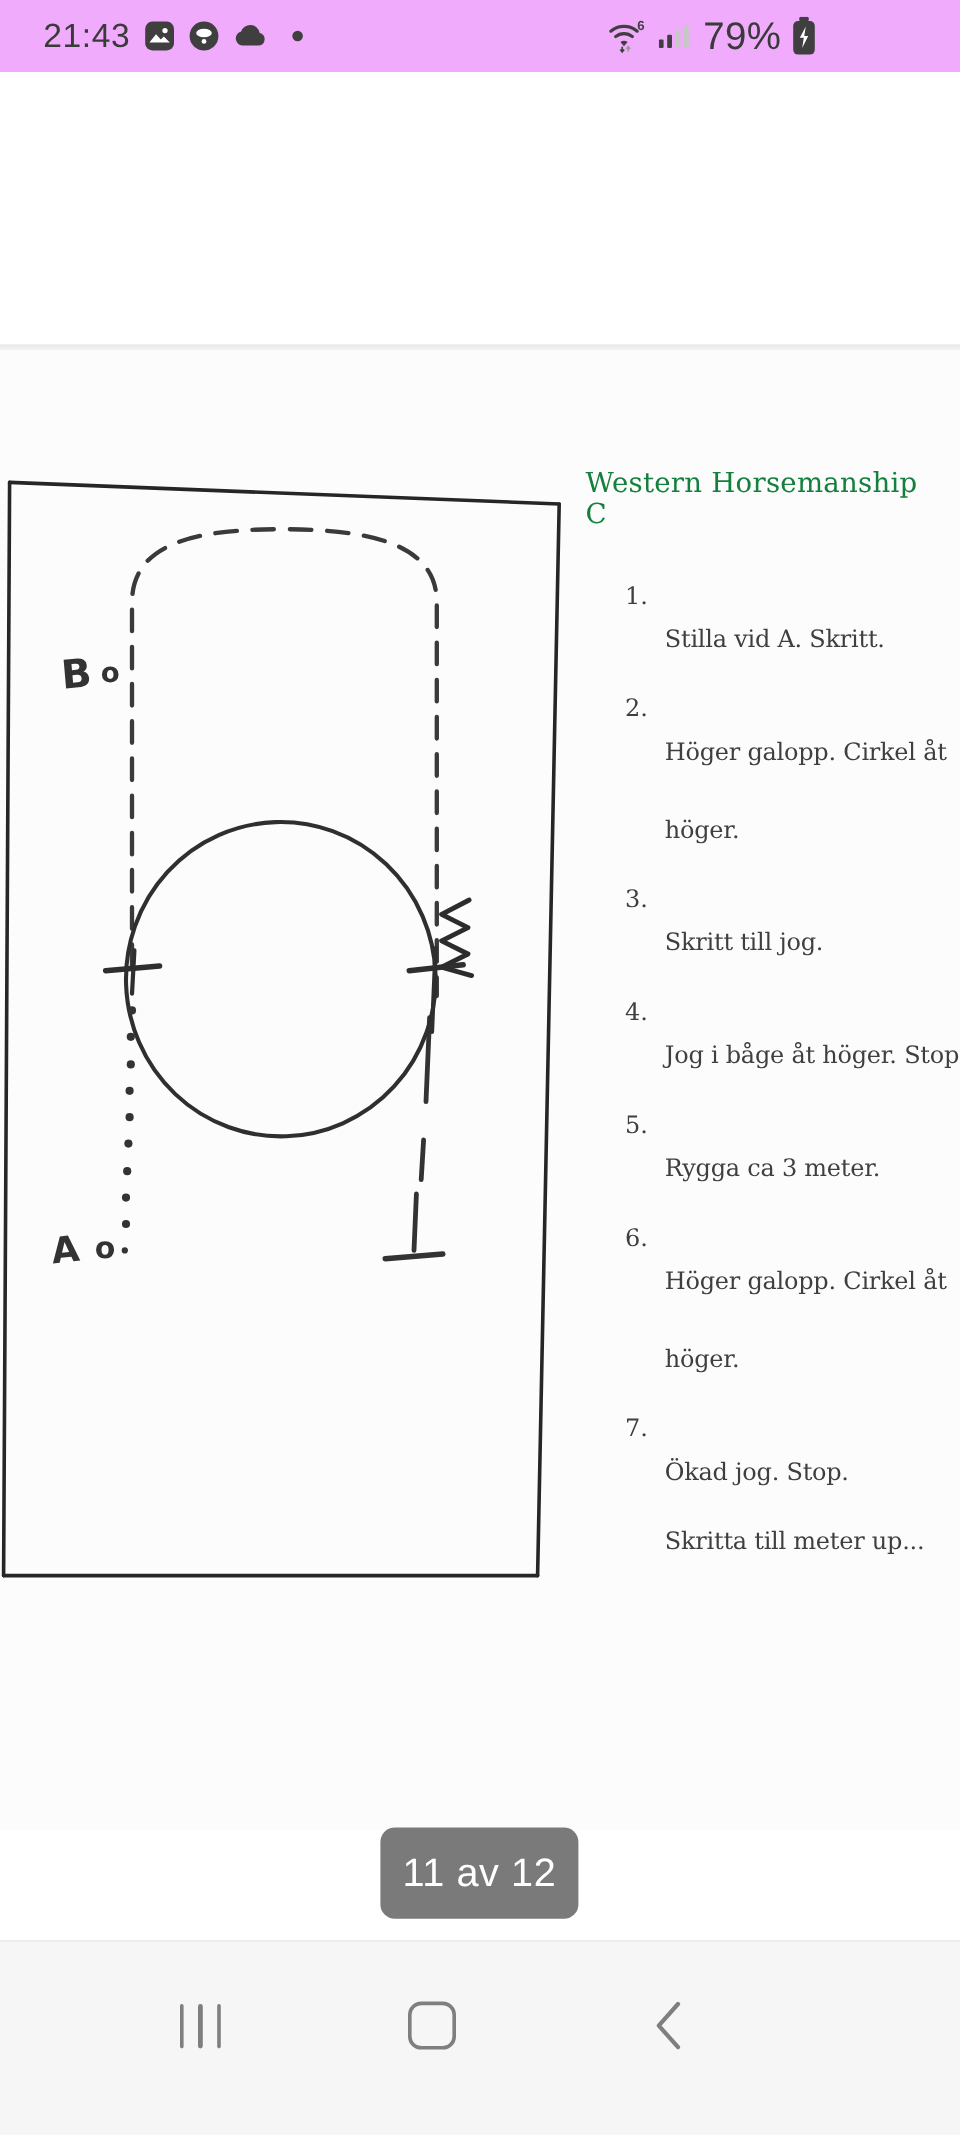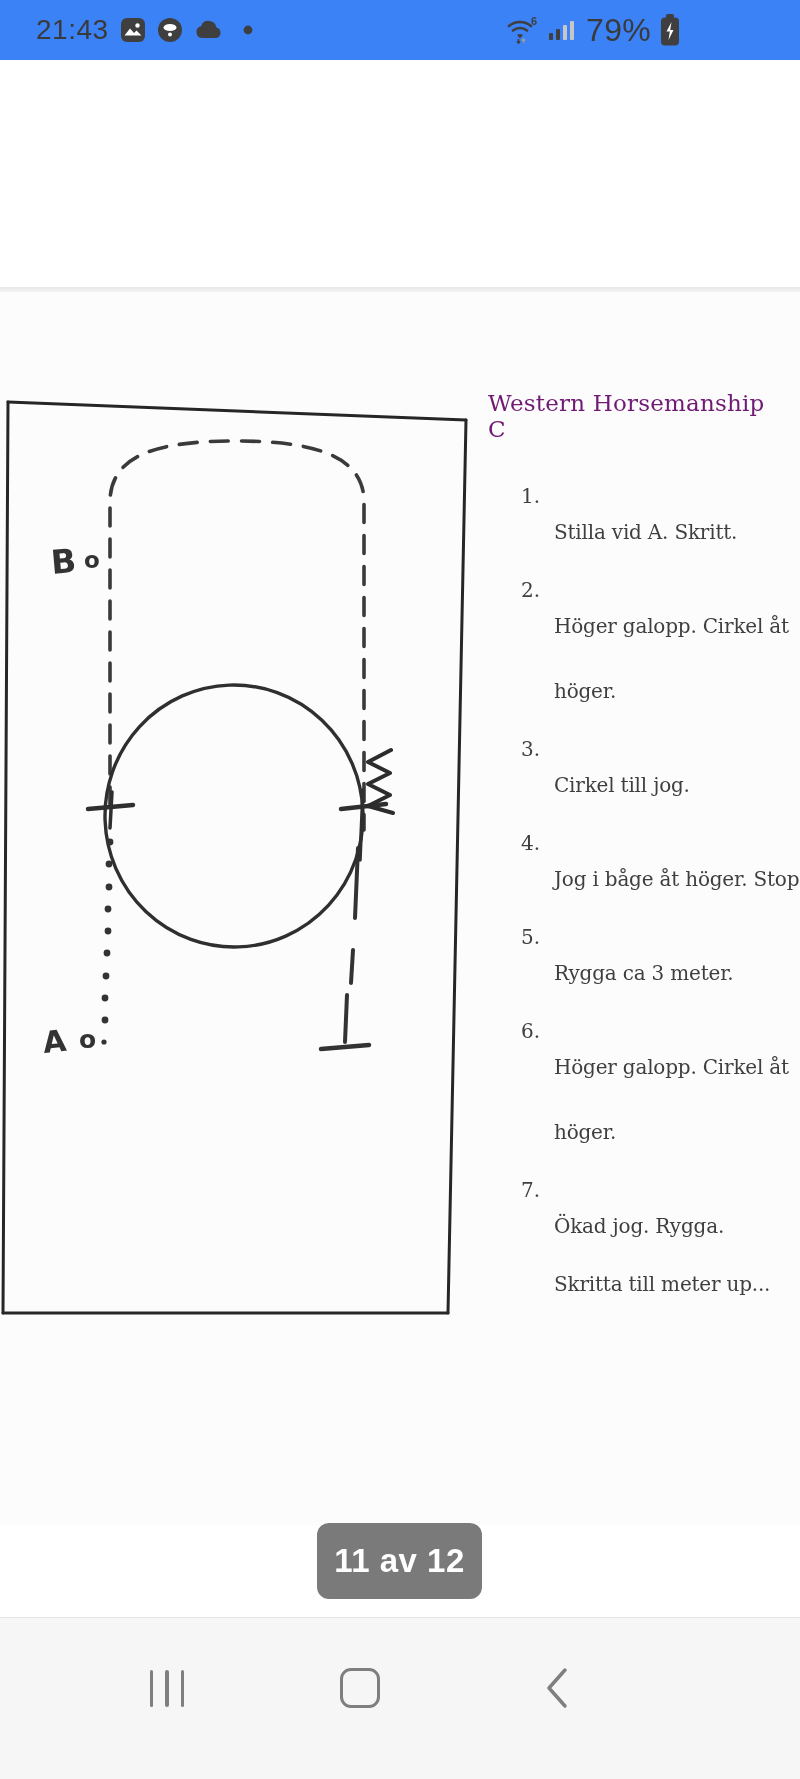--- a/index.html
+++ b/index.html
@@ -1,46 +1,46 @@
 <!DOCTYPE html>
 <html><head>
 <meta charset="utf-8">
 <style>
   html,body{margin:0;padding:0;}
   body{width:800px;height:1779px;background:#ffffff;font-family:"Liberation Sans",sans-serif;overflow:hidden;}
   .screen{position:relative;width:800px;height:1779px;background:#ffffff;}
 
   
-  .status-bar{position:absolute;top:0;left:0;width:800px;height:60px;background:#3b82f6;}
+  .status-bar{position:absolute;top:0;left:0;width:800px;height:60px;background:#f0abfc;}
   .status-left{position:absolute;left:36px;top:0;height:60px;display:flex;align-items:center;gap:11px;}
   .status-right{position:absolute;right:120px;top:0;height:60px;display:flex;align-items:center;gap:9px;}
   .status-time{font-size:28px;color:#3a3a3a;letter-spacing:.5px;}
   .battery-pct{font-size:32px;color:#3a3a3a;letter-spacing:.3px;}
   .sb-icon{display:block;}
 
   
   .content-divider{position:absolute;top:287px;left:0;width:800px;height:5px;
     background:linear-gradient(#e7e7e7,#f4f4f4);}
 
   
   .scan-area{position:absolute;top:292px;left:0;width:800px;height:1233px;background:#fcfcfc;}
   .drawing{position:absolute;top:0;left:0;width:800px;height:1233px;}
 
   .doc-title{position:absolute;left:488px;top:98px;width:300px;
-    font-family:"DejaVu Serif",serif;font-size:23px;color:#701a75;letter-spacing:.2px;}
+    font-family:"DejaVu Serif",serif;font-size:23px;color:#15803d;letter-spacing:.2px;}
   .steps{position:absolute;left:500px;top:190px;width:300px;
     font-family:"DejaVu Serif",serif;font-size:20px;color:#3f3f3f;}
   .step{display:flex;margin-bottom:29px;}
   .step-num{width:40px;padding-right:14px;text-align:right;line-height:29px;flex:none;}
   .step-line{line-height:29px;white-space:nowrap;letter-spacing:-0.2px;margin-top:36px;}
   .closing-line{padding-left:54px;line-height:29px;white-space:nowrap;letter-spacing:-0.2px;}
 
   
   .page-badge{position:absolute;left:317px;top:1523px;width:165px;height:76px;
-    background:#7a7a7a;border-radius:12px;display:flex;align-items:center;justify-content:center;font-weight:bold;}
+    background:#7a7a7a;border-radius:12px;display:flex;align-items:center;justify-content:center;}
   .page-badge span{color:#ffffff;font-size:33px;letter-spacing:.5px;}
 
   
   .nav-bar{position:absolute;left:0;top:1617px;width:800px;height:162px;
     background:#f6f6f6;border-top:1px solid #e4e4e4;}
   .nav-btn{position:absolute;top:0;height:140px;width:120px;display:flex;align-items:center;justify-content:center;}
   .nav-recents{left:107px;}
   .nav-home{left:300px;}
   .nav-back{left:497px;}
   .recents-bars{display:flex;gap:12px;}
@@ -173,21 +173,21 @@
         <div class="step">
           <span class="step-num">2.</span>
           <div>
             <div class="step-line">Höger galopp. Cirkel åt</div>
             <div class="step-line">höger.</div>
           </div>
         </div>
         <div class="step">
           <span class="step-num">3.</span>
           <div>
-            <div class="step-line">Cirkel till jog.</div>
+            <div class="step-line">Skritt till jog.</div>
           </div>
         </div>
         <div class="step">
           <span class="step-num">4.</span>
           <div>
             <div class="step-line">Jog i båge åt höger. Stop.</div>
           </div>
         </div>
         <div class="step">
           <span class="step-num">5.</span>
@@ -198,21 +198,21 @@
         <div class="step">
           <span class="step-num">6.</span>
           <div>
             <div class="step-line">Höger galopp. Cirkel åt</div>
             <div class="step-line">höger.</div>
           </div>
         </div>
         <div class="step">
           <span class="step-num">7.</span>
           <div>
-            <div class="step-line">Ökad jog. Rygga.</div>
+            <div class="step-line">Ökad jog. Stop.</div>
           </div>
         </div>
         <div class="closing-line">Skritta till meter up...</div>
       </div>
   </div>
 
   <div class="page-badge">
     <span>11 av 12</span>
   </div>
 

